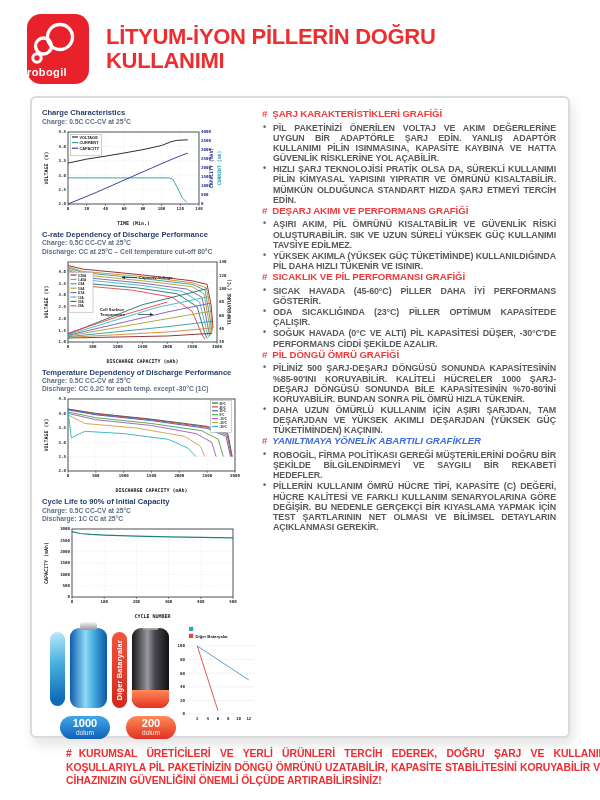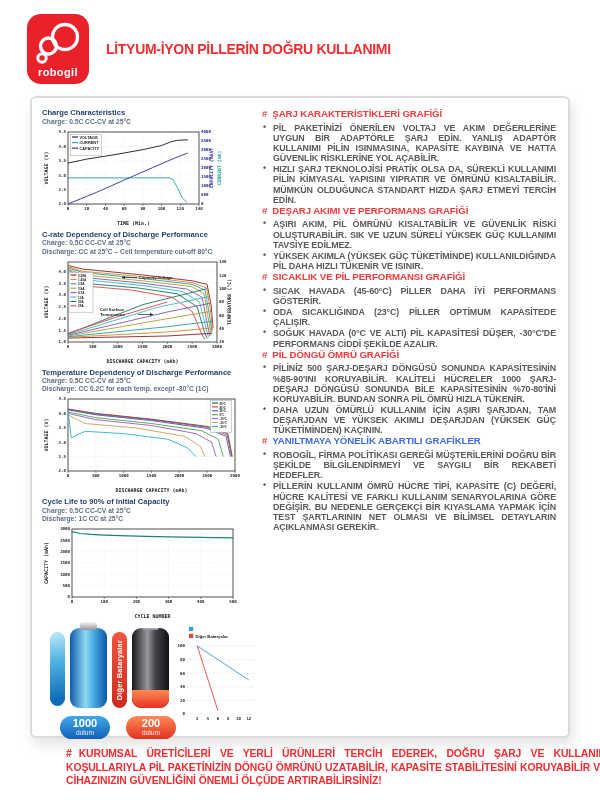--- a/index.html
+++ b/index.html
@@ -1,43 +1,43 @@
 <!DOCTYPE html>
 <html><head>
 <meta charset="utf-8">
 <style>
   html,body{margin:0;padding:0;background:#fff;}
   body{width:600px;height:800px;font-family:"Liberation Sans",sans-serif;-webkit-font-smoothing:antialiased;}
   .page{position:relative;width:600px;height:800px;overflow:hidden;background:#fff;}
 
   
   .hdr{position:absolute;left:27px;top:14px;display:flex;align-items:center;gap:17px;}
-  .logo{width:62px;height:70px;background:#e9212a;border-radius:14px;display:flex;flex-direction:column;align-items:center;justify-content:center;flex:none;}
+  .logo{width:62px;height:70px;background:#e9212a;border-radius:14px;display:flex;flex-direction:column;align-items:flex-start;justify-content:center;flex:none;}
   .logo-txt{color:#fff;font-size:11px;font-weight:bold;letter-spacing:.4px;margin-top:1px;}
-  .title{color:#ee2d31;font-size:14px;font-weight:800;line-height:1.07;letter-spacing:-.3px;max-width:340px;}
+  .title{color:#ee2d31;font-size:22px;font-weight:800;line-height:1.07;letter-spacing:-.3px;max-width:340px;}
 
   
   .card{position:absolute;left:30px;top:96px;width:540px;height:642px;box-sizing:border-box;
         border:2px solid #d9dbdd;border-radius:6px;box-shadow:3px 7px 12px rgba(130,130,130,.22);
         display:flex;padding:11px 8px 8px 10px;background:#fff;}
   .col-left{width:213px;flex:none;display:flex;flex-direction:column;justify-content:space-between;}
   .col-right{flex:1;padding:0 4px 2px 7px;display:flex;flex-direction:column;justify-content:flex-start;}
 
   
   .chart-block{}
   .c-title{font-size:7.6px;font-weight:bold;color:#27406b;line-height:1.15;}
   .c-sub{font-size:6.7px;font-weight:bold;color:#5f6d83;line-height:1.2;}
   .c-sub:empty{display:none;}
   .c-plot{margin-top:1px;}
 
   
   .sec h3{font-size:9.7px;margin:0 0 3px 0;letter-spacing:-.1px;line-height:1.1;}
   .sec .hash{color:#f13b3b;margin-right:5px;font-weight:800;}
   .sec .htxt{color:#f13b3b;font-weight:800;}
-  .sec.blue .htxt{color:#3e6be0;}
+  .sec.blue .htxt{color:#3e6be0;font-style:italic;}
   .sec ul{list-style:none;margin:0;padding:0;}
   .sec li{position:relative;padding-left:11px;font-size:8.9px;font-weight:bold;color:#58595c;
           text-align:justify;line-height:1.14;margin-bottom:1px;letter-spacing:-.1px;}
   .sec li::before{content:"\2022";position:absolute;left:1px;top:-1px;}
 
   
   .foot{position:absolute;left:30px;top:747px;width:541px;color:#ed2d31;font-weight:800;
         font-size:10.4px;line-height:1.3;text-align:justify;letter-spacing:-.1px;margin-left:36px;}
   .foot .hash{margin-right:7px;}
 

